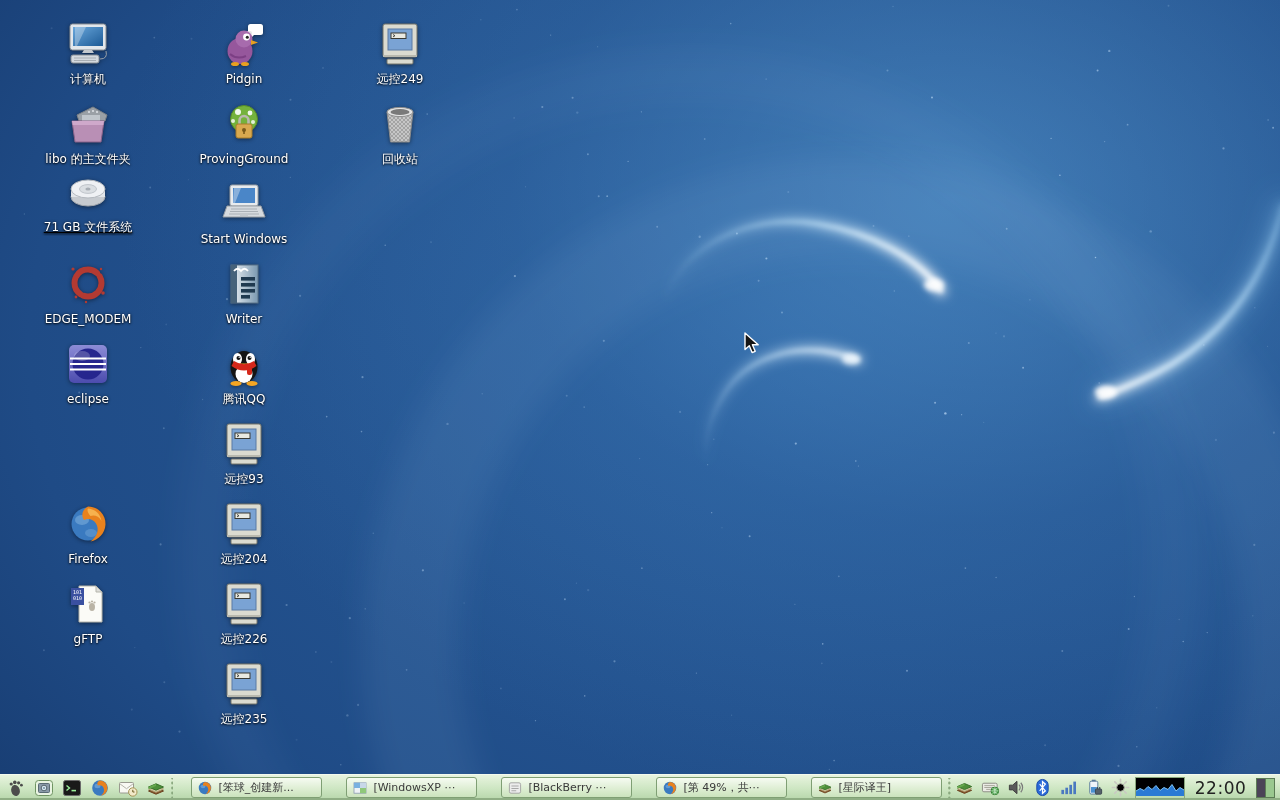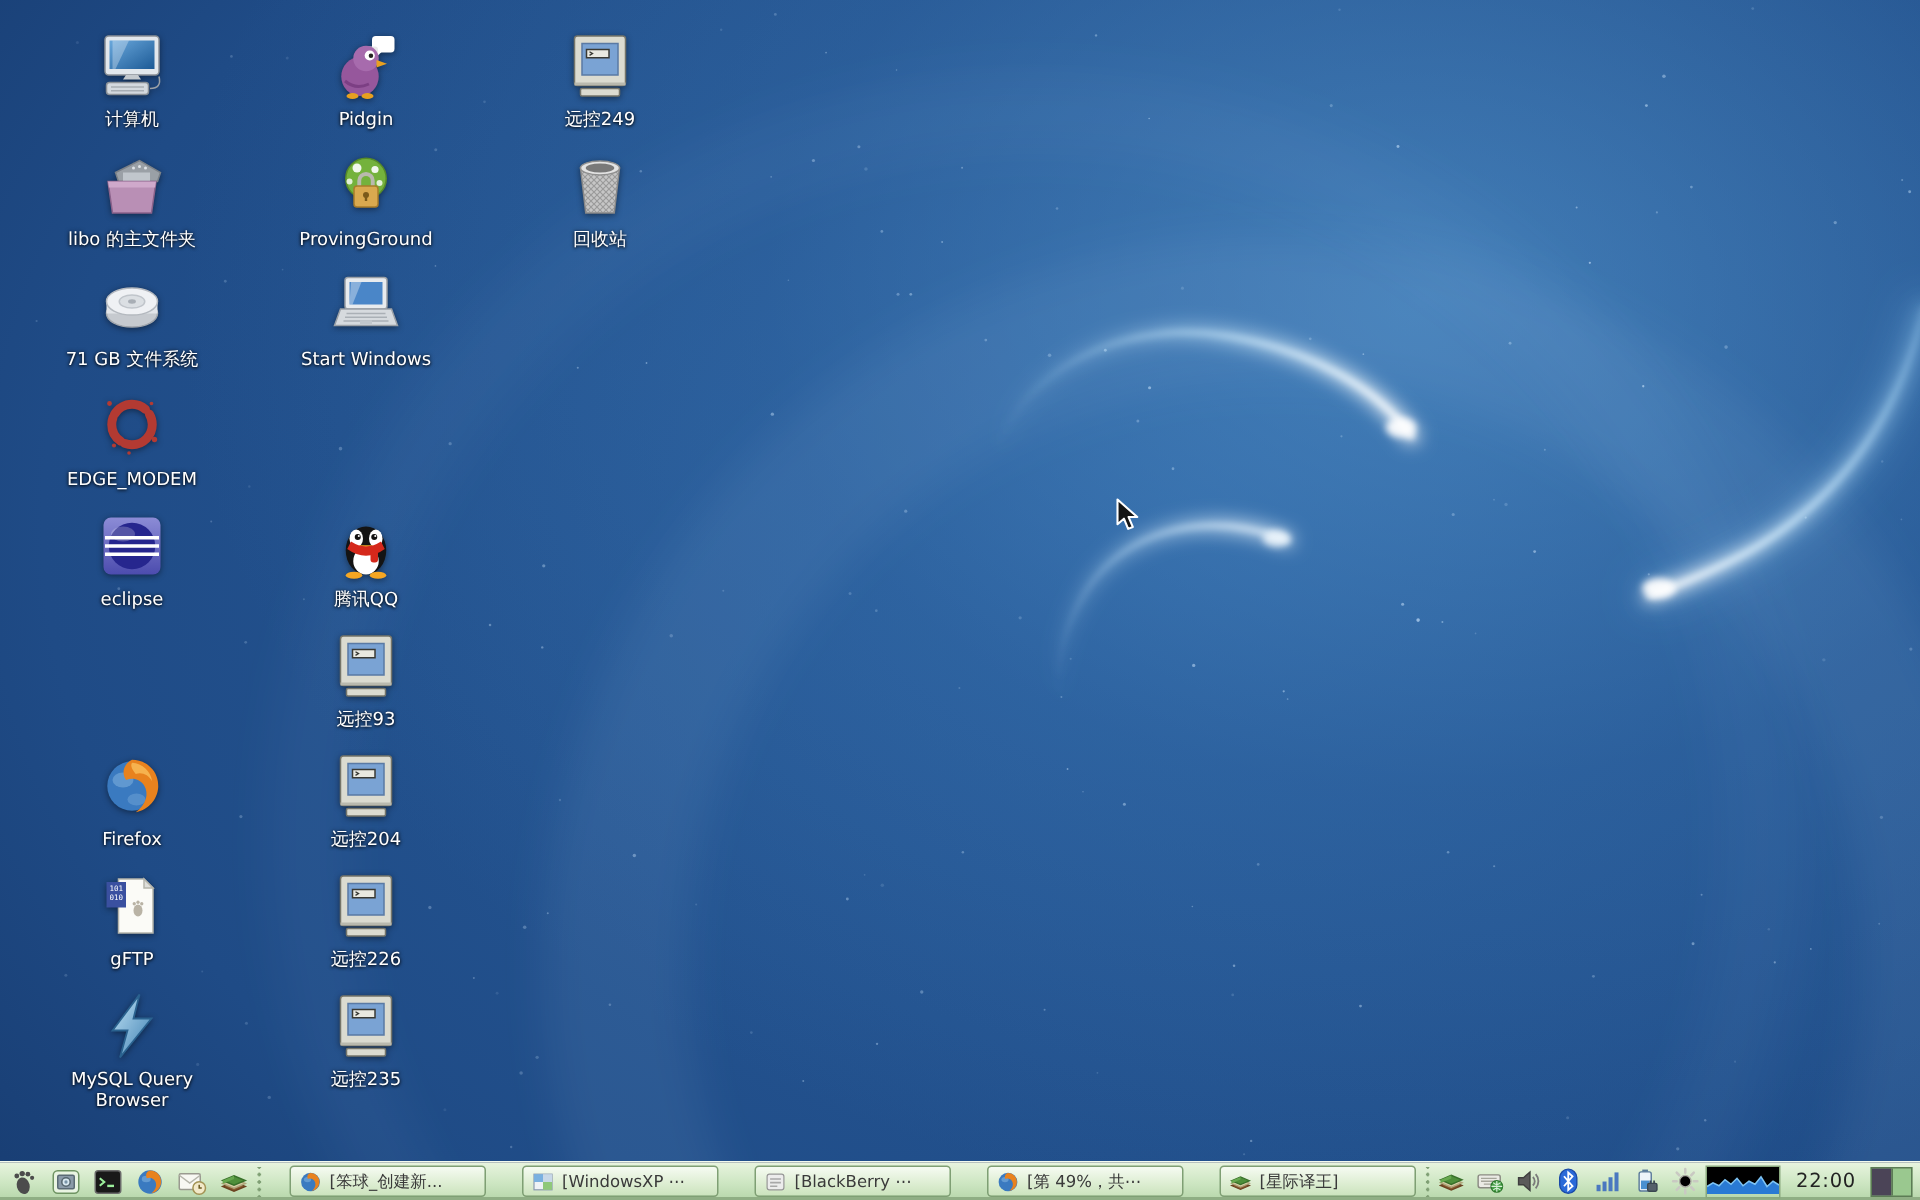--- a/index.html
+++ b/index.html
@@ -58,21 +58,21 @@
     font-size:11px;color:#3a3a3a;
   }
   .winbtn .wic{width:16px;height:16px;flex:none;display:flex;}
   .winbtn .wic svg{width:16px;height:16px;}
   .winbtn .wlabel{white-space:nowrap;overflow:hidden;flex:1;}
   .spacer{flex:1;}
   .tray{display:flex;align-items:center;gap:4px;}
   .tray-ic{width:22px;height:22px;display:flex;align-items:center;justify-content:center;}
   .tray-ic svg{width:19px;height:19px;display:block;}
   .sysmon{width:50px;height:20px;display:flex;border:1px solid #89a87e;}
-  .clock{font-size:13px;color:#222;padding:0 7px;letter-spacing:.5px;}
+  .clock{font-size:17px;color:#222;padding:0 7px;letter-spacing:.5px;}
   .switcher{
     width:58px;height:20px;box-sizing:border-box;border:1px solid #5c7c55;display:flex;margin-right:2px;background:#9ac88f;
   }
   .ws-cell{flex:1;}
   .ws-cell.active{background:#4b4457;}
   .ws-cell + .ws-cell{border-left:1px solid #5c7c55;}
 </style>
 </head>
 <body>
 
@@ -302,21 +302,21 @@
             <rect x="18" y="15" width="18" height="9" fill="#c0c6cc"></rect>
             <circle cx="25" cy="12" r="1" fill="#dfe3e7"></circle>
             <circle cx="29" cy="11" r="1" fill="#dfe3e7"></circle>
             <circle cx="33" cy="12" r="1" fill="#dfe3e7"></circle>
             <path d="M8 21 L40 21 L37 42 L11 42 Z" fill="#b98fb5" stroke="#8a628a"></path>
             <path d="M8 21 L40 21 L39.4 25 L8.6 25 Z" fill="#cfa9cb"></path>
           </svg>
         </span>
         <div class="dic-label">libo 的主文件夹</div>
       </div>
-      <div class="dicon" style="left: 16px; top: 180px;">
+      <div class="dicon" style="left: 16px; top: 168px; text-decoration: underline;">
         <span class="dic-img">
           <svg viewBox="0 0 48 48">
             <ellipse cx="24" cy="29" rx="17" ry="9" fill="#c6cacf" stroke="#a2a7ad"></ellipse>
             <rect x="7" y="21" width="34" height="8" fill="#e2e5e9"></rect>
             <ellipse cx="24" cy="21" rx="17" ry="9" fill="#eff1f4" stroke="#b4b9bf"></ellipse>
             <ellipse cx="24" cy="21" rx="8.5" ry="4.4" fill="#dbdfe3" stroke="#c0c5cb"></ellipse>
             <ellipse cx="24" cy="21" rx="2.6" ry="1.5" fill="#a8aeb5"></ellipse>
           </svg>
         </span>
         <div class="dic-label">71 GB 文件系统</div>
@@ -371,34 +371,20 @@
             <rect x="7" y="8" width="13" height="17" fill="#3a50a0"></rect>
             <text x="13.5" y="14" font-size="5" fill="#fff" text-anchor="middle" font-family="DejaVu Sans Mono, monospace">101</text>
             <text x="13.5" y="20" font-size="5" fill="#fff" text-anchor="middle" font-family="DejaVu Sans Mono, monospace">010</text>
             <ellipse cx="28" cy="27" rx="3" ry="4" fill="#b9b3a5"></ellipse>
             <circle cx="25.5" cy="22.5" r="1.1" fill="#b9b3a5"></circle>
             <circle cx="28" cy="21.5" r="1.1" fill="#b9b3a5"></circle>
             <circle cx="30.5" cy="22.5" r="1.1" fill="#b9b3a5"></circle>
           </svg>
         </span>
         <div class="dic-label">gFTP</div>
-      </div>
-      <div class="dicon" style="left: 16px; top: 660px;">
-        <span class="dic-img">
-          <svg viewBox="0 0 48 48">
-            <defs>
-              <linearGradient id="gmy" x1="0" y1="0" x2="1" y2="1">
-                <stop offset="0" stop-color="#c2e4f6"></stop>
-                <stop offset="1" stop-color="#3d7fb2"></stop>
-              </linearGradient>
-            </defs>
-            <polygon points="29,3 11,27 21,27 16,45 37,19 25,19" fill="url(#gmy)" stroke="#2a628f" stroke-width="1.2"></polygon>
-          </svg>
-        </span>
-        <div class="dic-label">MySQL Query Browser</div>
       </div>
       <div class="dicon" style="left: 172px; top: 20px;">
         <span class="dic-img">
           <svg viewBox="0 0 48 48">
             <rect x="28" y="4" width="15" height="11" rx="2.5" fill="#ffffff"></rect>
             <polygon points="31,14 31,18 35,14" fill="#ffffff"></polygon>
             <rect x="21" y="11" width="11" height="8" rx="2" fill="#e9e9e9"></rect>
             <ellipse cx="20" cy="31" rx="12.5" ry="13" fill="#96579c"></ellipse>
             <path d="M10 34 q7 6 16 2" stroke="#7c3f84" stroke-width="2" fill="none"></path>
             <circle cx="24" cy="19" r="8.5" fill="#a76bad"></circle>
@@ -432,20 +418,40 @@
           <svg viewBox="0 0 48 48">
             <rect x="10" y="5" width="28" height="21" rx="2" fill="#e8ebee" stroke="#9aa0a6"></rect>
             <rect x="13" y="8" width="22" height="15" fill="#4a86c8"></rect>
             <polygon points="14,8 21,8 15,23 13,23" fill="#ffffff" opacity="0.35"></polygon>
             <polygon points="7,26 41,26 45,37 3,37" fill="#d6dade" stroke="#9aa0a6"></polygon>
             <path d="M11 29 h26 M10 31.5 h28 M9 34 h30" stroke="#aab0b6" stroke-width="1"></path>
             <rect x="20" y="33.5" width="8" height="2.5" fill="#c2c7cc"></rect>
           </svg>
         </span>
         <div class="dic-label">Start Windows</div>
+      </div>
+      <div class="dicon" style="left: 172px; top: 260px;">
+        <span class="dic-img">
+          <svg viewBox="0 0 48 48">
+            <defs>
+              <linearGradient id="gwr" x1="0" y1="0" x2="1" y2="0">
+                <stop offset="0" stop-color="#eef2f5"></stop>
+                <stop offset="1" stop-color="#7a98b0"></stop>
+              </linearGradient>
+            </defs>
+            <rect x="11" y="5" width="27" height="38" fill="url(#gwr)" stroke="#5a7388"></rect>
+            <rect x="11" y="5" width="6" height="38" fill="#46627a"></rect>
+            <path d="M14 11 q3.5 -4.5 7 0 q3.5 -4.5 7 0" stroke="#ffffff" stroke-width="1.8" fill="none"></path>
+            <rect x="21" y="17" width="14" height="3.6" fill="#203a50"></rect>
+            <rect x="21" y="23" width="14" height="3.6" fill="#203a50"></rect>
+            <rect x="21" y="29" width="14" height="3.6" fill="#203a50"></rect>
+            <rect x="21" y="35" width="9" height="3.6" fill="#203a50"></rect>
+          </svg>
+        </span>
+        <div class="dic-label">Writer</div>
       </div>
       <div class="dicon" style="left: 172px; top: 340px; align-items: center;">
         <span class="dic-img">
           <svg viewBox="0 0 48 48">
             <ellipse cx="24" cy="27" rx="13.5" ry="16" fill="#141414"></ellipse>
             <ellipse cx="17.5" cy="19" rx="4.5" ry="6" fill="#ffffff"></ellipse>
             <ellipse cx="30.5" cy="19" rx="4.5" ry="6" fill="#ffffff"></ellipse>
             <circle cx="18.5" cy="18" r="2" fill="#111"></circle>
             <circle cx="29.5" cy="18" r="2" fill="#111"></circle>
             <circle cx="19.2" cy="17.3" r="0.7" fill="#fff"></circle>

